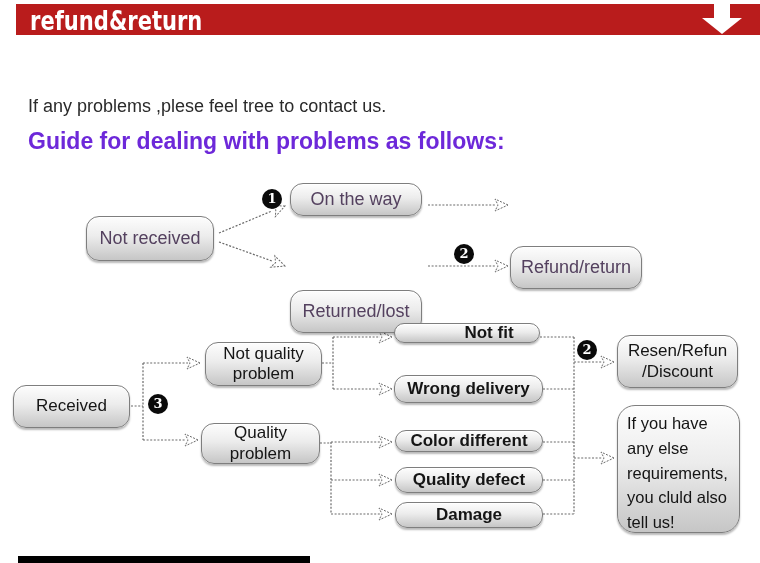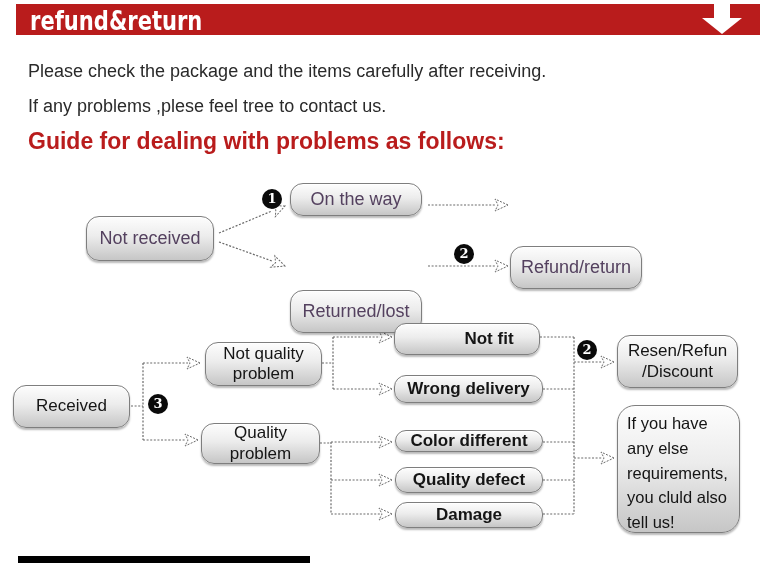--- a/index.html
+++ b/index.html
@@ -18,21 +18,21 @@
   .down-arrow .shaft{position:absolute;left:12px;top:0;width:16px;height:18px;background:#fff;}
   .down-arrow .head{
     position:absolute;left:0;top:18px;width:0;height:0;
     border-left:20px solid transparent;border-right:20px solid transparent;border-top:16px solid #fff;
   }
   
   .intro-line{position:absolute;left:28px;color:#2a2a2a;font-size:18px;margin:0;white-space:nowrap;}
   .intro-1{top:61px;}
   .intro-2{top:96px;}
   .guide-heading{
-    position:absolute;left:28px;top:128px;margin:0;color:#b91c1c;
+    position:absolute;left:28px;top:128px;margin:0;color:#6d28d9;
     font-size:23px;font-weight:bold;white-space:nowrap;
   }
   
   .node{
     position:absolute;box-sizing:border-box;
     border:1.5px solid #7e7e7e;border-radius:13px;
     background:linear-gradient(180deg,#fdfdfd 0%,#ececec 45%,#c6c6c6 100%);
     box-shadow:0 2px 2px rgba(0,0,0,.28), inset 0 1px 0 #ffffff;
     display:flex;align-items:center;justify-content:center;
     text-align:center;white-space:pre-line;line-height:1.18;
@@ -41,21 +41,21 @@
   .t-black{color:#151515;font-size:17px;}
   .t-bold{font-weight:bold;}
   .n-not-received{left:86px;top:216px;width:128px;height:45px;}
   .n-on-the-way{left:290px;top:183px;width:132px;height:33px;}
   .n-returned-lost{left:290px;top:246px;width:132px;height:43px;margin-top:44px;}
   .n-please-wait{left:510px;top:174px;width:153px;height:52px;justify-content:flex-start;text-align:left;padding-left:12px;}
   .n-refund-return{left:510px;top:246px;width:132px;height:43px;}
   .n-received{left:13px;top:385px;width:117px;height:43px;}
   .n-not-quality{left:205px;top:342px;width:117px;height:44px;}
   .n-quality{left:201px;top:423px;width:119px;height:41px;}
-  .n-not-fit{left:394px;top:323px;width:146px;height:32px;border-radius:12px;padding-left:44px;}
+  .n-not-fit{left:394px;top:323px;width:146px;height:20px;border-radius:12px;padding-left:44px;}
   .n-wrong-delivery{left:394px;top:375px;width:149px;height:28px;border-radius:12px;}
   .n-color-different{left:395px;top:430px;width:148px;height:22px;border-radius:12px;}
   .n-quality-defect{left:395px;top:467px;width:148px;height:26px;border-radius:12px;}
   .n-damage{left:395px;top:502px;width:148px;height:26px;border-radius:12px;}
   .n-resend{left:617px;top:335px;width:121px;height:53px;font-size:17px;}
   .n-any-else{
     left:617px;top:405px;width:123px;height:128px;border-radius:18px;
     align-items:flex-start;justify-content:flex-start;text-align:left;
     padding:5px 4px 20px 9px;font-size:16.5px;line-height:1.5;
   }
@@ -82,21 +82,20 @@
 <div id="canvas">
 
   <div class="banner">
     <span class="banner-title">refund&amp;return</span>
   </div>
   <div class="down-arrow">
     <div class="shaft"></div>
     <div class="head"></div>
   </div>
 
-  <p class="intro-line intro-1">Please check the package and the items carefully after receiving.</p>
   <p class="intro-line intro-2">If any problems ,plese feel tree to contact us.</p>
   <p class="guide-heading">Guide for dealing with problems as follows:</p>
 
   <svg class="connectors" width="760" height="563" viewBox="0 0 760 563" aria-hidden="true">
 
     <g>
       <line class="cl" x1="219" y1="233" x2="272" y2="211"></line>
       <path class="ah" d="M0,0 L-13,-6 L-10,0 L-13,6 Z" transform="translate(285,206) rotate(-23)"></path>
     </g>
     <g>

